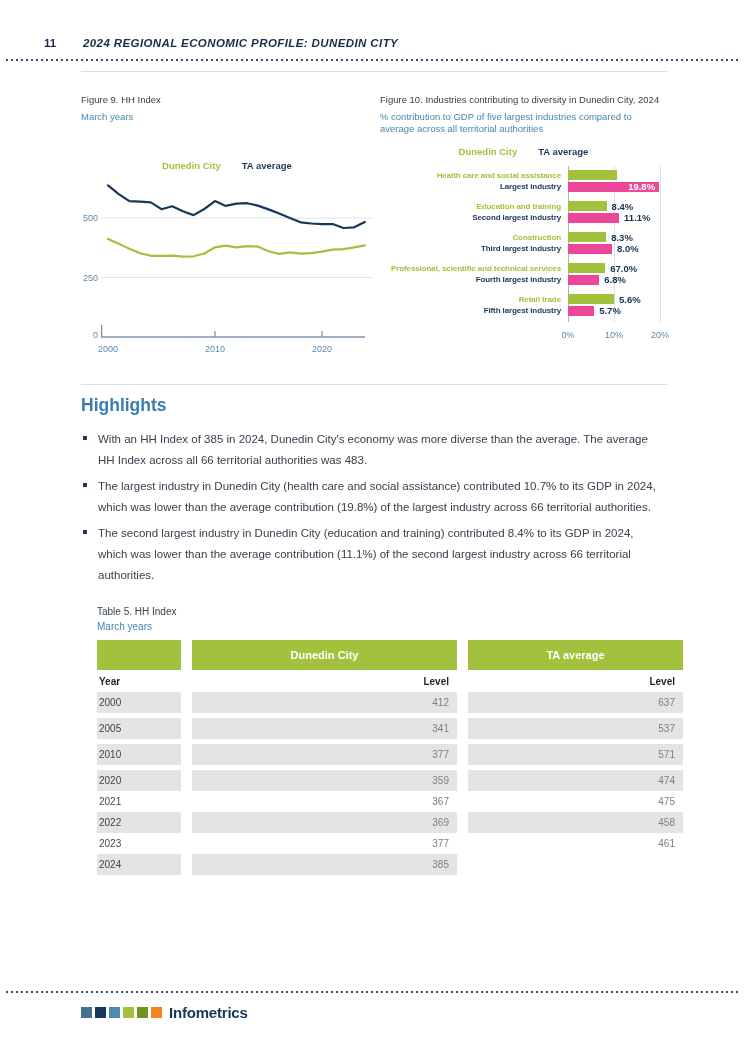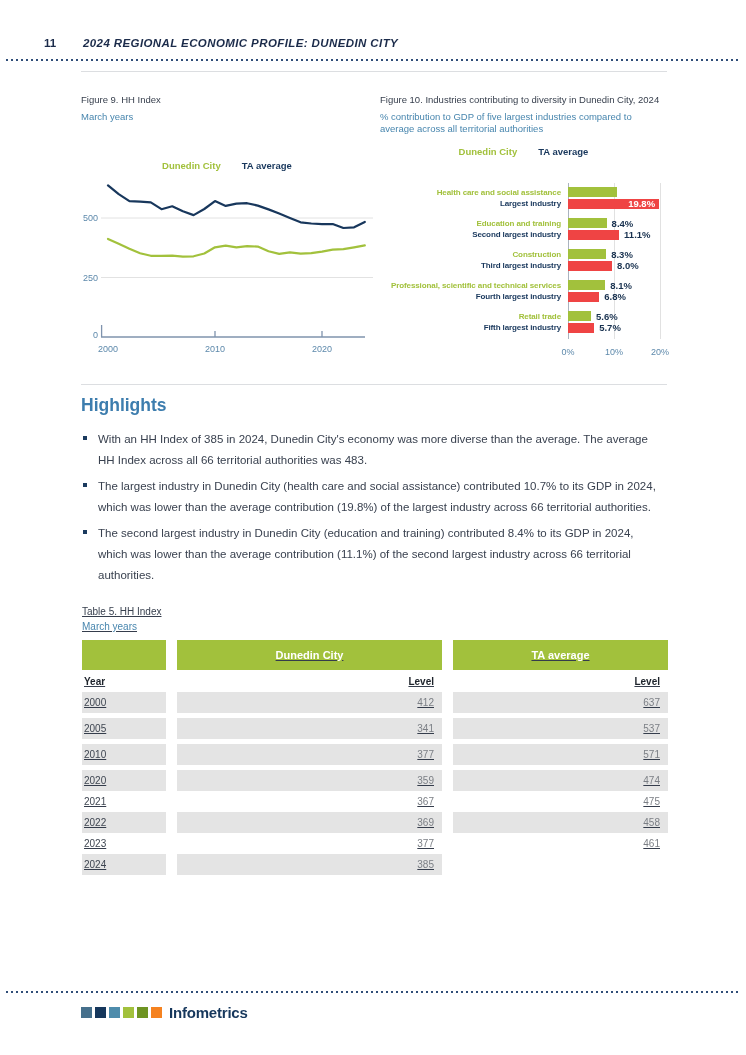--- a/index.html
+++ b/index.html
@@ -23,53 +23,53 @@
   .fig-title{font-size:9.5px;line-height:12px;color:#38404e;}
   .fig-sub{font-size:9.5px;line-height:11.5px;color:#4886ae;margin-top:5px;}
   .legend{display:flex;justify-content:center;gap:21px;font-size:9.5px;font-weight:bold;}
   .fig9 .legend{margin-top:37px;}
   .fig10 .legend{margin-top:12px;}
   .lg-green{color:#a2c13c;} .lg-navy{color:#18375c;}
   .fig9 svg{display:block;margin-top:5px;}
   .ax-label{font-size:9px;fill:#5d89ab;}
 
   
-  .fig10-chart{position:relative;margin-top:26px;height:182px;}
+  .fig10-chart{position:relative;margin-top:9px;height:182px;}
   .grid-layer{position:absolute;left:188px;top:0;width:99px;height:156px;}
   .vline{position:absolute;top:0;bottom:0;width:1px;}
   .vline.axis{left:0;background:#aab3bf;}
   .vline.g1{left:46px;background:#e1e1e1;} .vline.g2{left:92px;background:#e1e1e1;}
   .bar-groups{position:absolute;left:0;top:4px;right:0;}
   .bar-group{display:flex;height:22px;margin-bottom:9px;}
   .bar-labels{position:relative;width:188px;flex-shrink:0;}
   .lbl{position:absolute;right:7px;white-space:nowrap;font-size:8px;font-weight:bold;
        letter-spacing:-.1px;line-height:11px;}
   .lbl-industry{top:0;color:#a2c13c;}
   .lbl-rank{top:11px;color:#18375c;}
   .bars{position:relative;flex:1;}
   .bar{position:absolute;left:0;height:10px;display:flex;align-items:center;}
   .bar.green{top:0;background:#a2c13c;}
-  .bar.navy{top:11.5px;background:#ef4444;}
+  .bar.navy{top:11.5px;background:#ec4899;}
   .bar-val{position:absolute;left:100%;margin-left:5px;font-size:9.5px;font-weight:bold;
            color:#18314f;white-space:nowrap;}
   .bar-val.inside{left:auto;right:4px;margin-left:0;color:#ffffff;}
   .x-ticks{position:absolute;top:164px;left:188px;width:99px;}
   .x-tick{position:absolute;width:30px;text-align:center;font-size:9px;color:#5d89ab;}
 
   
   .highlights{position:absolute;left:81px;top:395px;width:590px;}
   .hl-title{font-size:17.5px;font-weight:bold;color:#3d7dae;margin:0;}
   .hl-list{list-style:none;margin:13px 0 0 0;padding:0;width:575px;}
   .hl-list li{position:relative;padding-left:17px;font-size:11.5px;line-height:21px;
               color:#39414f;margin-bottom:5px;}
   .hl-list li::before{content:"";position:absolute;left:2px;top:7px;width:4px;height:4px;
               background:#1b3a5e;}
 
   
-  .tbl{position:absolute;left:82px;top:606px;width:586px;text-decoration:underline;}
+  .tbl{position:absolute;left:97px;top:606px;width:586px;}
   .tbl-title{font-size:10px;color:#38404e;}
   .tbl-sub{font-size:10px;color:#4886ae;margin-top:4px;}
   .t-head,.t-cols,.t-row{display:flex;}
   .t-head{margin-top:8px;height:30px;}
   .hc{background:#a2c13c;color:#fff;font-size:11px;font-weight:bold;text-align:center;
       line-height:30px;}
   .c-year{width:84px;flex-shrink:0;}
   .c-gap{width:11px;flex-shrink:0;background:#fff;}
   .c-dc{width:265px;flex-shrink:0;}
   .c-ta{flex:1;}
@@ -177,34 +177,34 @@
               </div>
        </div>
           </div>
           <div class="bar-group">
             <div class="bar-labels">
          <div class="lbl lbl-industry">Professional, scientific and technical services</div>
          <div class="lbl lbl-rank">Fourth largest industry</div>
        </div>
        <div class="bars">
          <div class="bar green" style="width:37.3px">
-                <span class="bar-val">8.1%</span>
+                <span class="bar-val">67.0%</span>
               </div>
          <div class="bar navy" style="width:31.3px">
                 <span class="bar-val">6.8%</span>
               </div>
        </div>
           </div>
           <div class="bar-group">
             <div class="bar-labels">
          <div class="lbl lbl-industry">Retail trade</div>
          <div class="lbl lbl-rank">Fifth largest industry</div>
        </div>
        <div class="bars">
-         <div class="bar green" style="width:23px">
+         <div class="bar green" style="width:46px">
                 <span class="bar-val">5.6%</span>
               </div>
          <div class="bar navy" style="width:26.2px">
                 <span class="bar-val">5.7%</span>
               </div>
        </div>
           </div>
         </div>
       <div class="x-ticks">
           <span class="x-tick" style="left: -15px;">0%</span>

